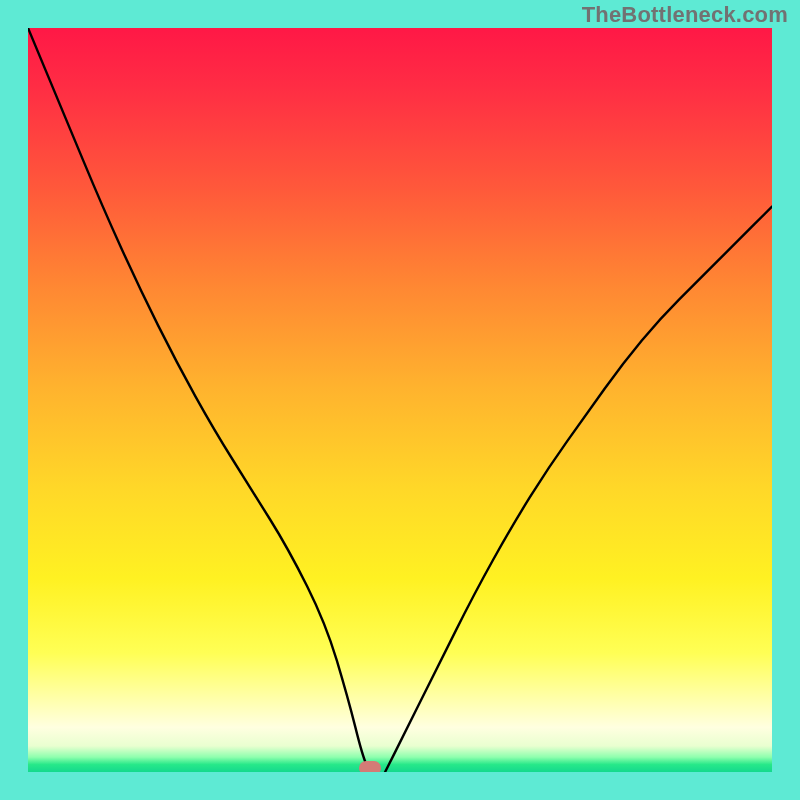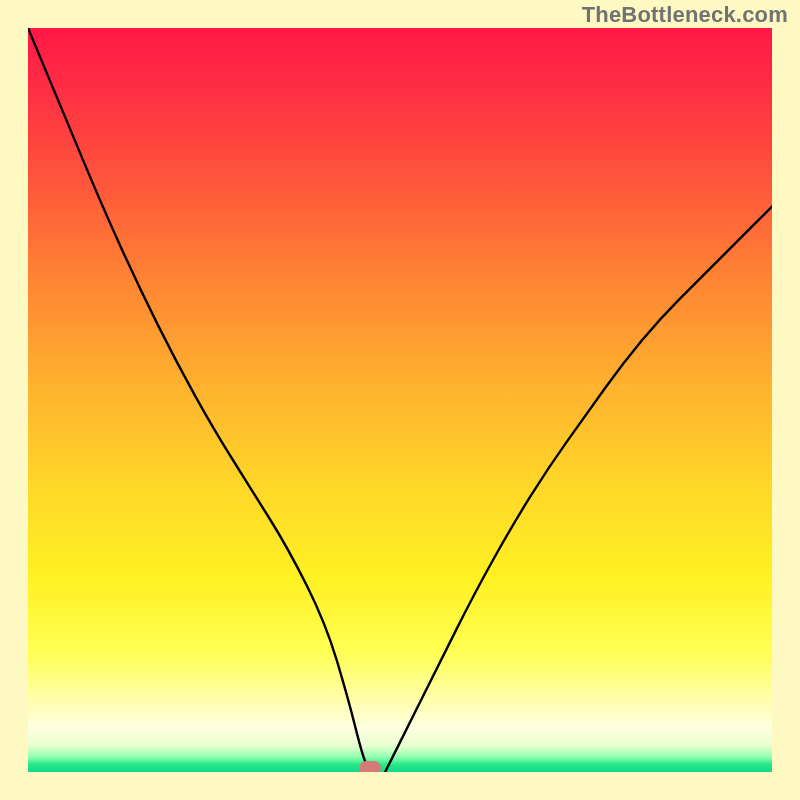--- a/index.html
+++ b/index.html
@@ -8,21 +8,21 @@
     width: 800px;
     height: 800px;
     background: #000;
     overflow: hidden;
     font-family: Arial, Helvetica, sans-serif;
   }
   .frame {
     position: relative;
     width: 800px;
     height: 800px;
-    background: #fef9c3;
+    background: #5eead4;
   }
   .watermark {
     position: absolute;
     top: 2px;
     right: 12px;
     color: #727272;
     font-size: 22px;
     font-weight: 600;
     letter-spacing: 0.2px;
     z-index: 10;

